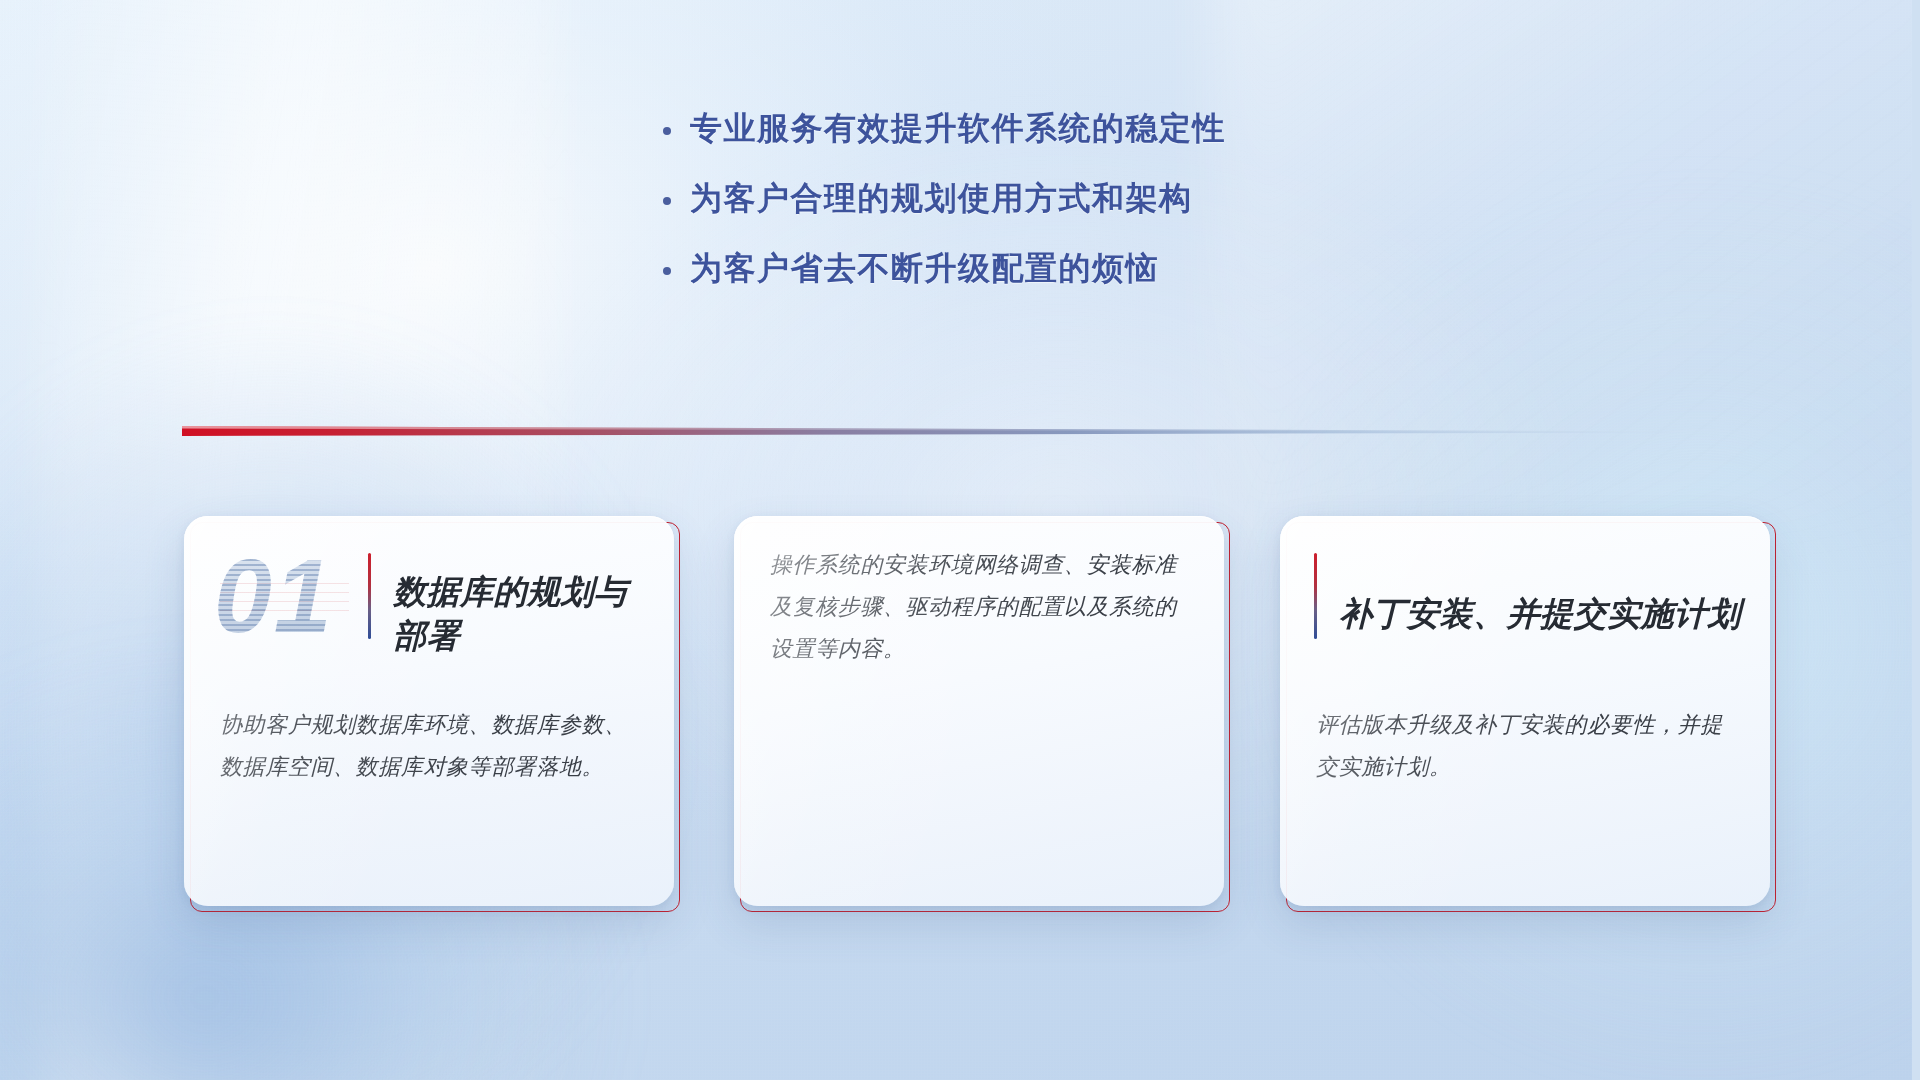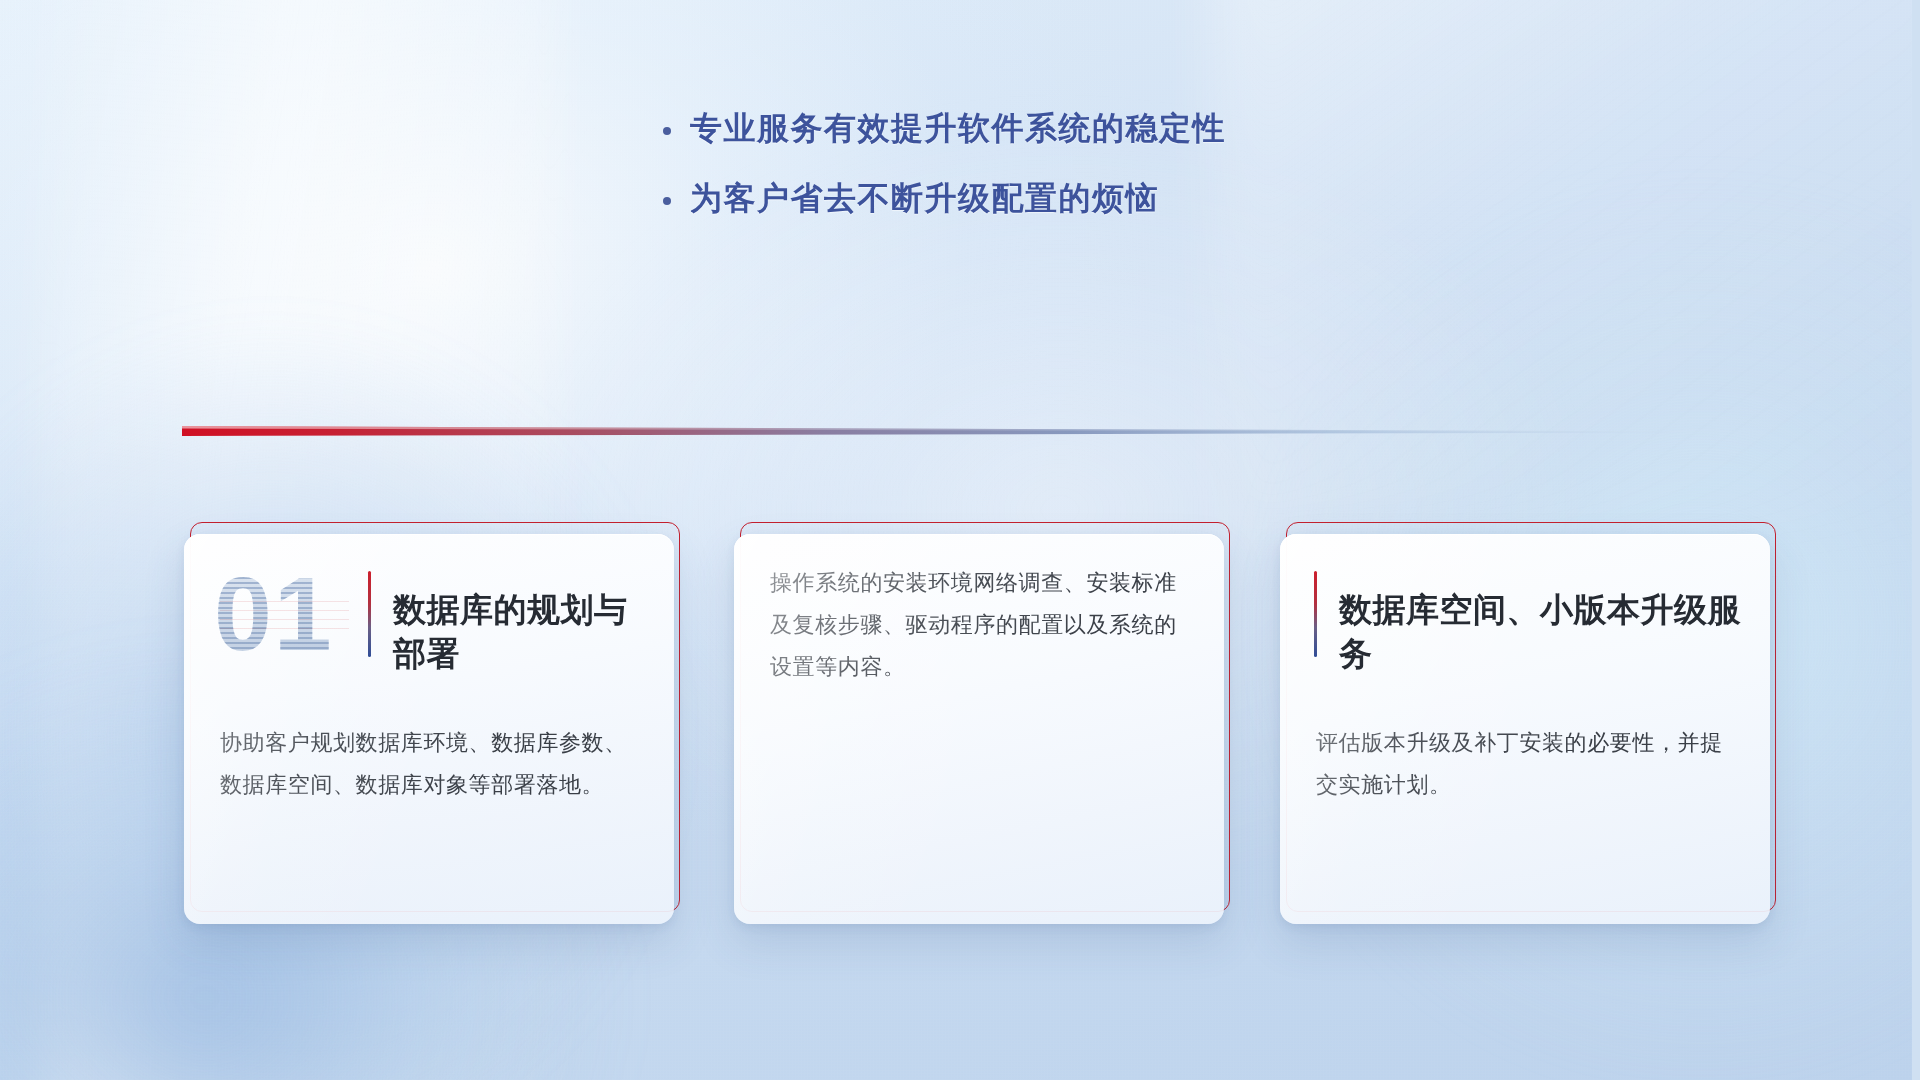--- a/index.html
+++ b/index.html
@@ -195,34 +195,35 @@
     position: absolute;
     left: 6px; top: 6px;
     width: 490px; height: 390px;
     border: 1.5px solid #c4202e;
     border-radius: 12px;
     pointer-events: none;
   }
 
   .card {
     position: absolute;
-    left: 0; top: 18px;
+    left: 0; top: 0;
     width: 490px;
     height: 390px;
-    border-radius: 16px;
+    border-radius: 24px;
     background: linear-gradient(168deg,
         rgba(255,255,255,0.97) 0%,
         rgba(250,252,255,0.95) 38%,
         rgba(243,247,253,0.93) 72%,
         rgba(236,243,252,0.93) 100%);
     box-shadow:
       0 18px 42px rgba(60,92,140,0.16),
       0 3px 10px rgba(60,92,140,0.10),
       inset 0 1px 0 rgba(255,255,255,0.9);
     overflow: hidden;
+    font-style: italic;
   }
 
   .card-head {
     position: relative;
     height: 160px;
     display: flex;
     align-items: center;
     padding: 0 26px 0 30px;
   }
 
@@ -322,20 +323,24 @@
   <div class="bg-layer bg-bloom-7"></div>
   <div class="bg-layer bg-grain"></div>
 
   <div id="bullets">
     <div class="bullet-row">
       <span class="bullet-dot"></span>
       <span class="bullet-text">专业服务有效提升软件系统的稳定性</span>
     </div>
     <div class="bullet-row">
       <span class="bullet-dot"></span>
+      <span class="bullet-text">为客户合理的规划使用方式和架构</span>
+    </div>
+    <div class="bullet-row">
+      <span class="bullet-dot"></span>
       <span class="bullet-text">为客户省去不断升级配置的烦恼</span>
     </div>
   </div>
 
   <div id="divider">
     <svg width="1530" height="20" viewBox="0 0 1530 20" preserveAspectRatio="none">
       <defs>
         <linearGradient id="wedgeGrad" x1="0" y1="0" x2="1" y2="0">
           <stop offset="0%" stop-color="#d01024" stop-opacity="1"></stop>
           <stop offset="10%" stop-color="#c61c2f" stop-opacity="0.98"></stop>
@@ -380,20 +385,20 @@
         <div class="card-body">操作系统的安装环境网络调查、安装标准及复核步骤、驱动程序的配置以及系统的设置等内容。</div>
       </div>
     </div>
 
     <div class="card-wrap c2">
       <div class="card-frame"></div>
       <div class="card">
         <div class="card-sheen"></div>
         <div class="card-head">
           <div class="card-accent"></div>
-          <div class="card-title">数据库空间、小版本升级服务</div>
+          <div class="card-title">补丁安装、并提交实施计划</div>
         </div>
         <div class="card-body">评估版本升级及补丁安装的必要性，并提交实施计划。</div>
       </div>
     </div>
 
   </div>
 </div>
 
 </body></html>

